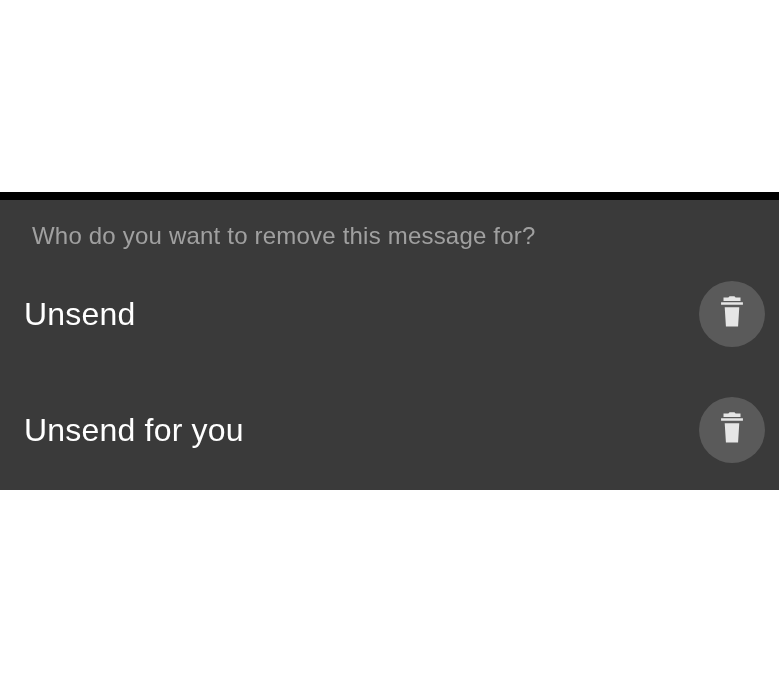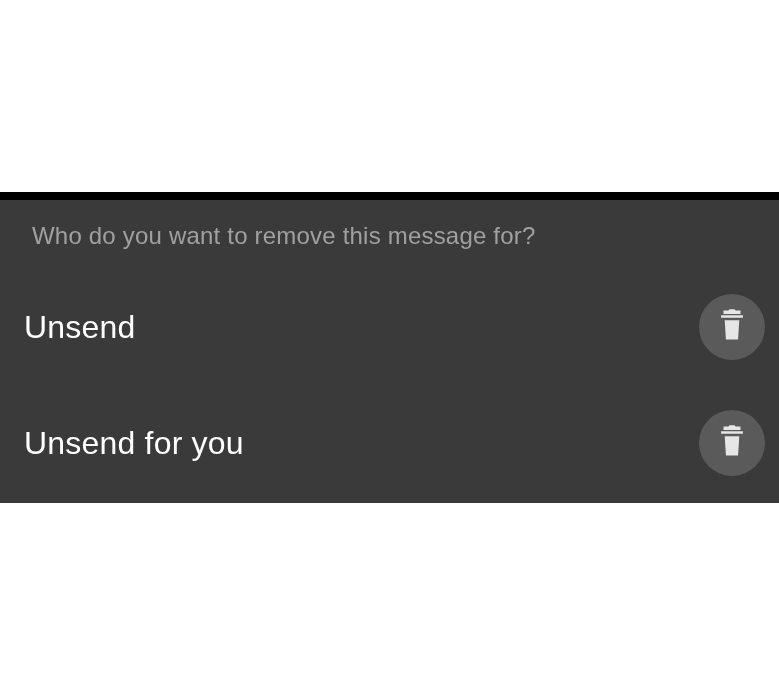--- a/index.html
+++ b/index.html
@@ -30,21 +30,21 @@
       background: #3a3a3a;
       padding-top: 22px;
       padding-bottom: 20px;
     }
     .dialog-title {
       color: #a0a0a0;
       font-size: 24px;
       font-weight: 400;
       padding-left: 32px;
       padding-right: 24px;
-      margin-bottom: 37px;
+      margin-bottom: 24px;
       letter-spacing: 0.2px;
     }
     .option-row {
       display: flex;
       align-items: center;
       justify-content: space-between;
       padding-left: 24px;
       padding-right: 14px;
       height: 80px;
       cursor: pointer;

